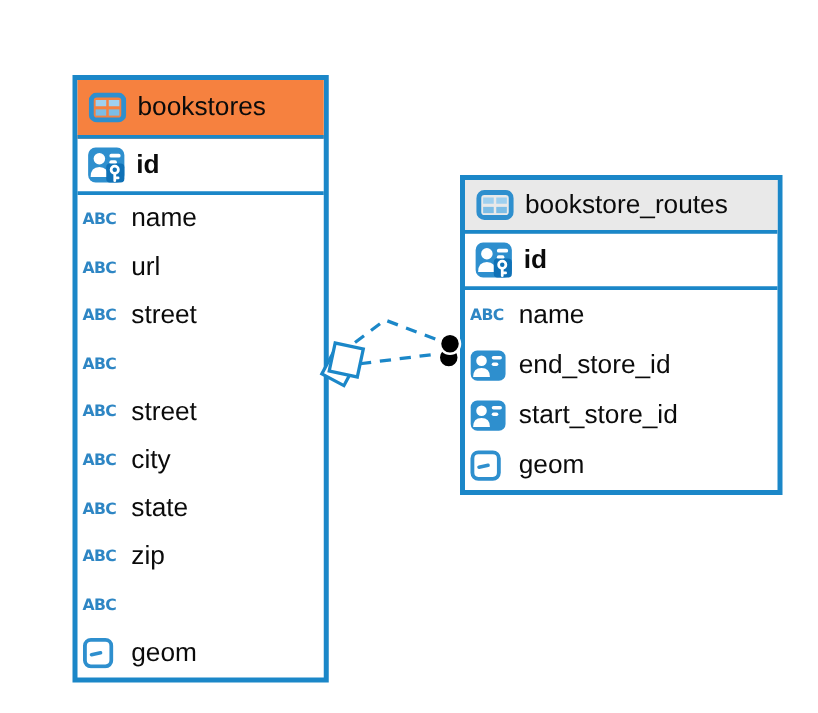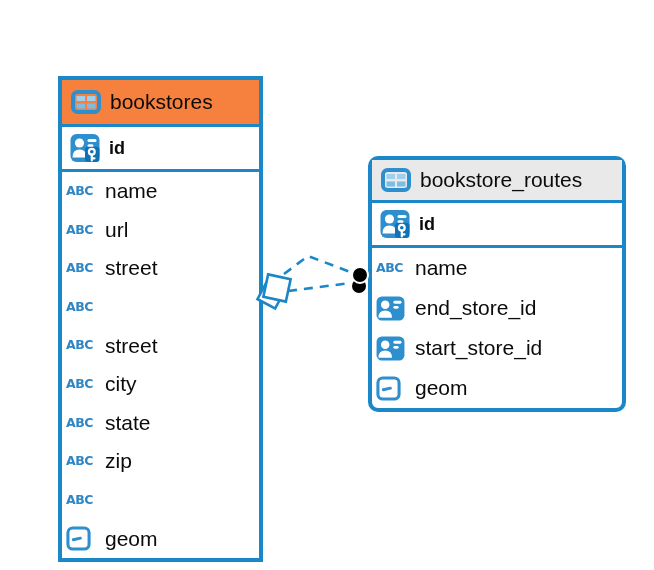--- a/index.html
+++ b/index.html
@@ -11,40 +11,39 @@
   }
   .canvas{position:absolute;inset:0;}
   :root{
     --blue:#1b87c8;
     --icon-blue:#2e8fce;
   }
   .entity{
     position:absolute;background:#fff;
     border:4px solid var(--blue);
     box-sizing:border-box;
-    margin-top:16px;
   }
   #entity-bookstores{left:58px;top:60px;width:205px;height:486px;}
-  #entity-bookstore-routes{left:368px;top:140px;width:258px;height:256px;border-radius:10px;}
+  #entity-bookstore-routes{left:368px;top:140px;width:258px;height:256px;}
 
   .entity-header{
     display:flex;align-items:center;gap:9px;
     padding:0 9px;font-size:21px;
     border-bottom:3px solid var(--blue);
     box-sizing:border-box;white-space:nowrap;
   }
   #entity-bookstores .entity-header{height:47px;background:#f6813f;}
   #entity-bookstore-routes .entity-header{height:43px;background:#e9e9e9;}
 
   .pk-row{
     display:flex;align-items:center;gap:9px;
     padding:0 8px;height:45px;
     border-bottom:3px solid var(--blue);
     box-sizing:border-box;
-    font-size:18px;font-weight:bold;
+    font-size:21px;font-weight:bold;
   }
   .col-row{
     display:flex;align-items:center;gap:9px;
     padding:0 4px;font-size:21px;box-sizing:border-box;
   }
   #entity-bookstores .col-row{height:38.6px;}
   #entity-bookstore-routes .col-row{height:40px;}
 
   .icon-box{flex:0 0 30px;display:flex;justify-content:flex-start;align-items:center;}
   .icon-table{width:30px;height:24px;}

